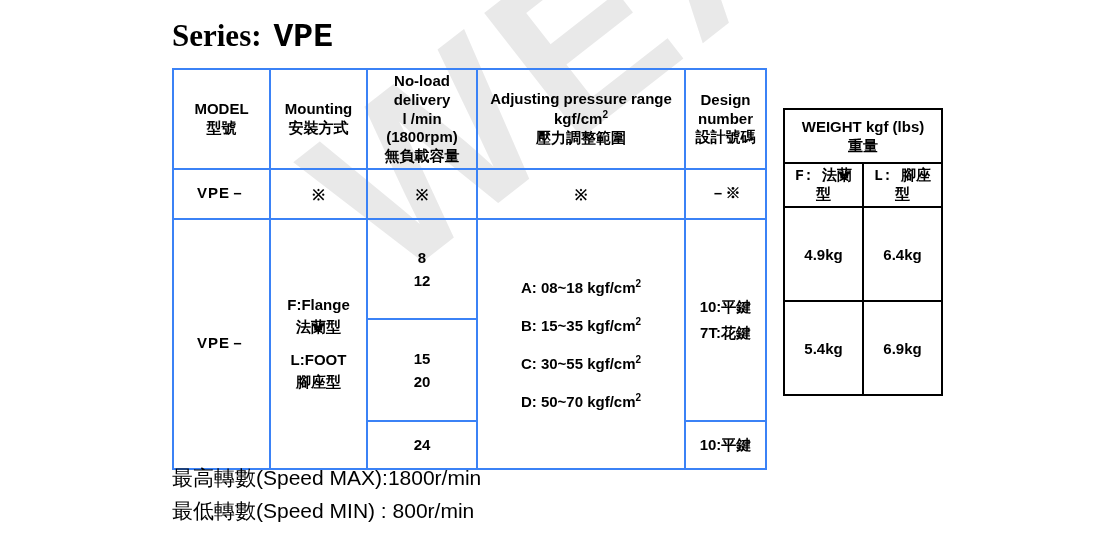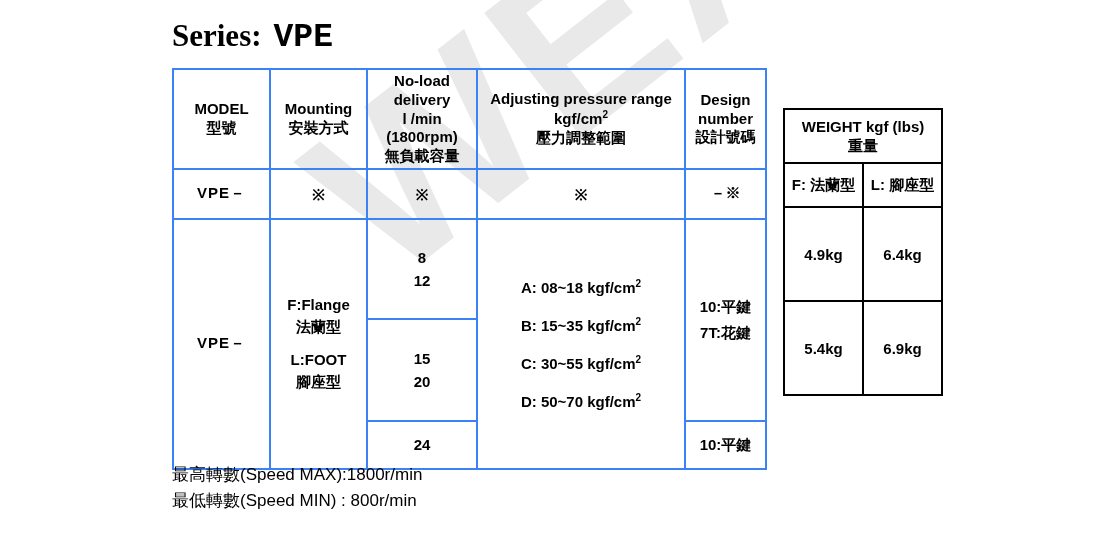--- a/index.html
+++ b/index.html
@@ -123,28 +123,28 @@
   table.weight td, table.weight th {
     border: 2px solid #000;
     text-align: center;
     vertical-align: middle;
     font-size: 15px;
     font-weight: 700;
     padding: 2px 4px;
   }
   .w-col { width: 79px; }
   .w-title { height: 48px; line-height: 1.3; }
-  .w-sub { height: 38px; }
+  .w-sub { height: 38px; font-family: Liberation Mono, monospace; }
   .w-val { height: 88px; font-size: 19px; font-weight: 400; }
 
   .notes {
     position: absolute;
     left: 172px;
     top: 462px;
-    font-size: 17px;
+    font-size: 21px;
     line-height: 1.55;
     font-weight: 400;
   }
 </style>
 </head>
 <body>
 
 <div class="watermark">
   <span>WEAM</span>
 </div>

